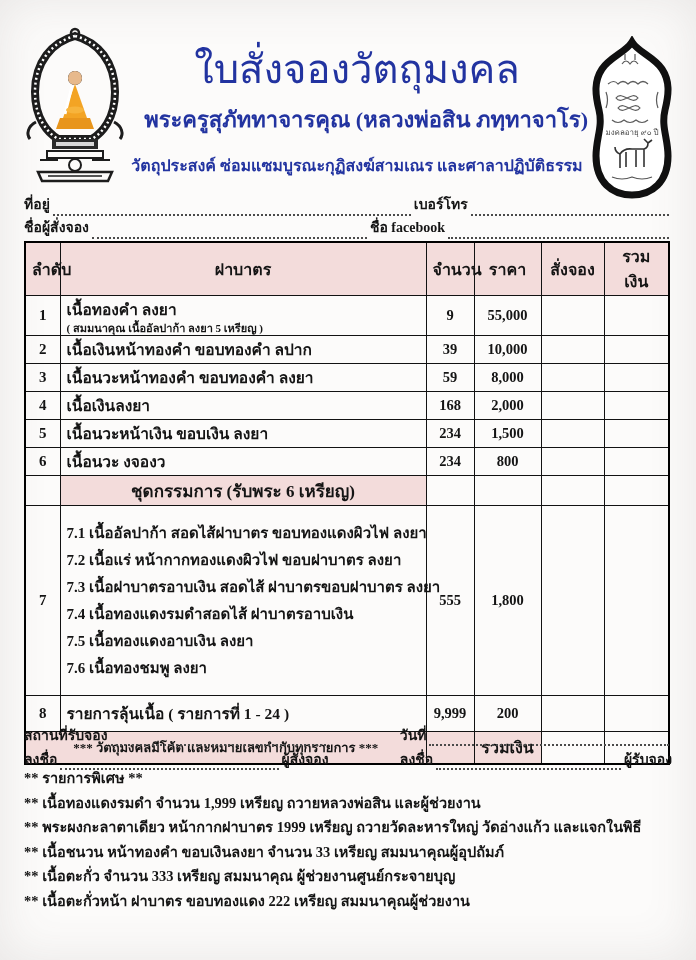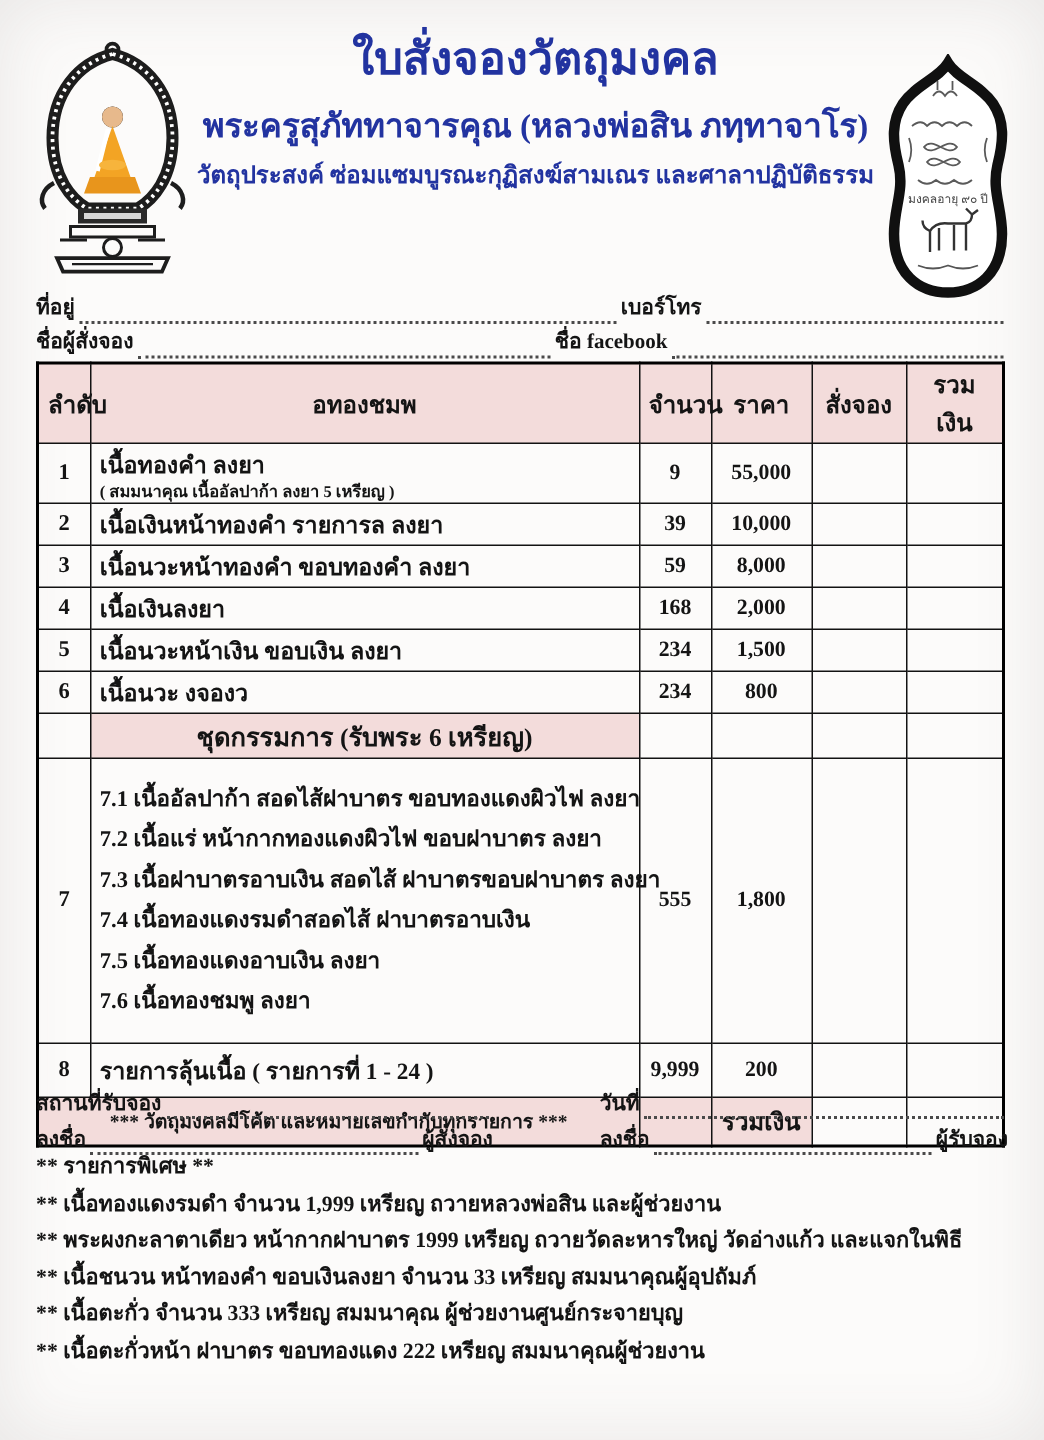--- a/index.html
+++ b/index.html
@@ -5,24 +5,24 @@
   * { margin:0; padding:0; box-sizing:border-box; }
   html,body { background:#e9e7e4; }
   .page {
     position:relative; width:696px; height:960px; margin:0 auto;
     background:#fcfbfa; color:#141414; overflow:hidden;
     font-family:"Liberation Serif","DejaVu Serif",serif;
     box-shadow: inset 0 0 50px rgba(90,85,80,.12);
   }
   
   .header-center { position:absolute; left:126px; right:108px; top:22px; text-align:center; }
-  .doc-title   { color:var(--title-blue); font-size:30px; font-weight:bold; line-height:1.2; }
+  .doc-title   { color:var(--title-blue); font-size:40px; font-weight:normal; line-height:1.2;margin-top:24px; }
   .doc-subtitle{ color:var(--subtitle-red); font-size:38px; font-weight:bold; line-height:1.15; margin-top:2px; }
-  .doc-monk    { color:var(--title-blue); font-size:22px; font-weight:bold; margin-top:8px; }
-  .doc-purpose { color:var(--title-blue); font-size:16px; font-weight:bold; margin-top:3px; }
+  .doc-monk    { color:var(--title-blue); font-size:22px; font-weight:bold; margin-top:8px;text-align:right; }
+  .doc-purpose { color:var(--title-blue); font-size:16px; font-weight:bold; margin-top:16px; }
   .amulet-front { position:absolute; left:20px;  top:26px; width:110px; height:160px; }
   .amulet-back  { position:absolute; left:578px; top:36px; width:108px; height:176px; }
   
   .fields { position:absolute; left:24px; right:24px; top:193px; font-size:14px; font-weight:bold; }
   .frow { display:flex; align-items:flex-end; height:23px; }
   .frow .lbl { white-space:nowrap; padding-bottom:1px; }
   .dots { border-bottom:2px dotted #4a4a4a; height:14px; margin:0 3px; }
   
   table.order { position:absolute; left:24px; top:241px; width:644px;
     border-collapse:collapse; table-layout:fixed; }
@@ -134,40 +134,40 @@
       <col style="width:35px">
         <col style="width:366px">
         <col style="width:48px">
       <col style="width:67px">
         <col style="width:63px">
         <col style="width:65px">
     </colgroup>
     <tbody>
         <tr>
       <th>ลำดับ</th>
-      <th>อทองชมพ</th>
+      <th>ฝาบาตร</th>
       <th>จำนวน</th>
       <th>ราคา</th>
       <th>สั่งจอง</th>
       <th>รวมเงิน</th>
     </tr>
     <tr class="r1">
       <td class="num">1</td>
       <td class="item">
         <div>เนื้อทองคำ ลงยา</div>
         <div class="item-note">( สมมนาคุณ เนื้ออัลปาก้า ลงยา 5 เหรียญ )</div>
       </td>
       <td class="qty">9</td>
       <td class="price">55,000</td>
       <td></td>
       <td></td>
     </tr>
     <tr class="rstd">
       <td class="num">2</td>
-      <td class="item">เนื้อเงินหน้าทองคำ  รายการล ลงยา</td>
+      <td class="item">เนื้อเงินหน้าทองคำ  ขอบทองคำ ลปาก</td>
       <td class="qty">39</td>
       <td class="price">10,000</td>
       <td></td>
       <td></td>
     </tr>
     <tr class="rstd">
       <td class="num">3</td>
       <td class="item">เนื้อนวะหน้าทองคำ  ขอบทองคำ ลงยา</td>
       <td class="qty">59</td>
       <td class="price">8,000</td>

